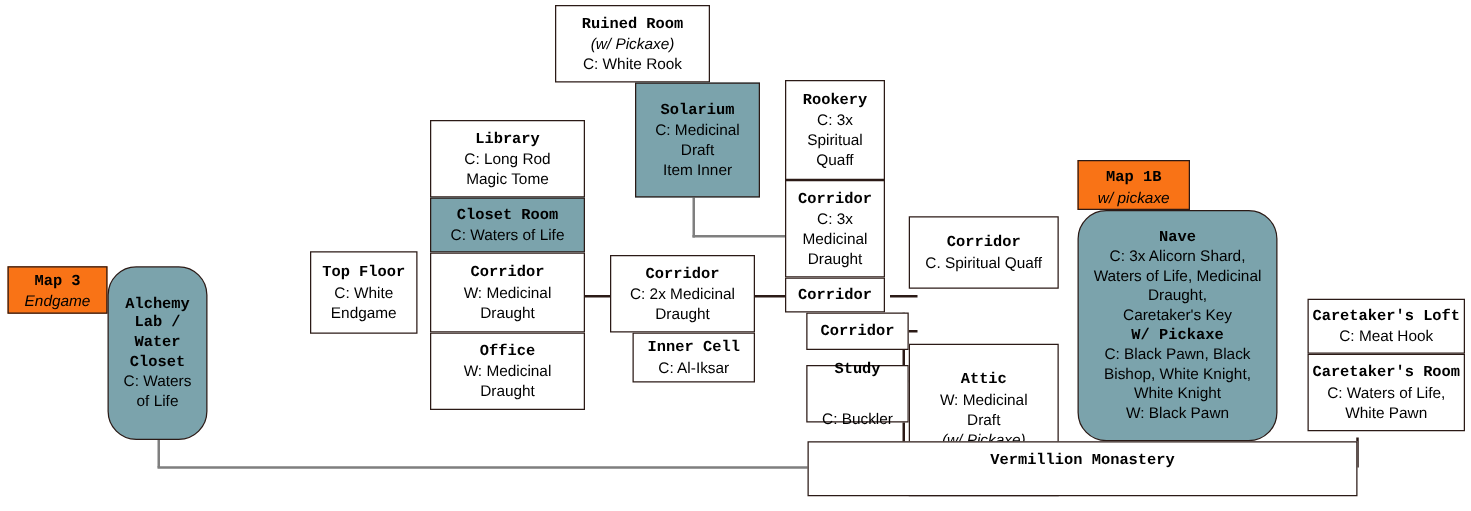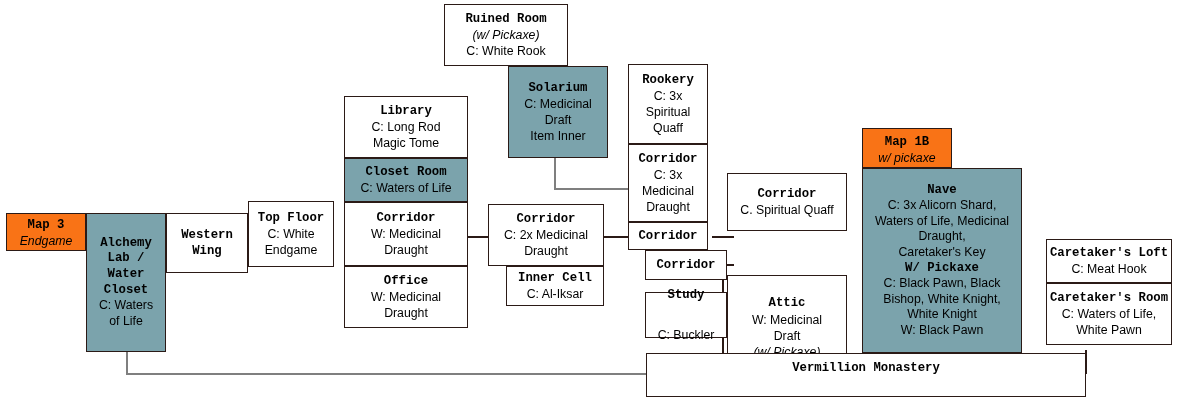--- a/index.html
+++ b/index.html
@@ -34,21 +34,21 @@
   .node.teal { background: #7ba3ac; }
   .node.yellow { background: #f97316; justify-content: flex-end; }
   .node .ttl {
     font-weight: bold;
     white-space: nowrap;
     font-family: Liberation Mono, monospace;
   }
   .node .ital {
     font-style: italic;
   }
-  .node.tight { line-height: 15.6px; }
+  .node.tight { line-height: 15.6px; border-radius: 23px; }
   .conn {
     position: absolute;
     background: #7f7f7f;
     z-index: 1;
   }
   .conn.dark { background: #2b1a16; }
 </style>
 </head>
 <body>
 
@@ -77,24 +77,20 @@
 
   <div class="node teal tight" style="left:86px; top:213px; width:80px; height:139px;">
     <div class="ttl">Alchemy</div>
     <div class="ttl">Lab /</div>
     <div class="ttl">Water</div>
     <div class="ttl">Closet</div>
     <div>C: Waters</div>
     <div>of Life</div>
   </div>
 
-  <div class="node" style="left:166px; top:213px; width:82px; height:60px;">
-    <div class="ttl">Western</div>
-    <div class="ttl">Wing</div>
-  </div>
 
   <div class="node" style="left:248px; top:201px; width:86px; height:66px;">
     <div class="ttl">Top Floor</div>
     <div>C: White</div>
     <div>Endgame</div>
   </div>
 
   <div class="node" style="left:344px; top:96px; width:124px; height:62px;">
     <div class="ttl">Library</div>
     <div>C: Long Rod</div>

